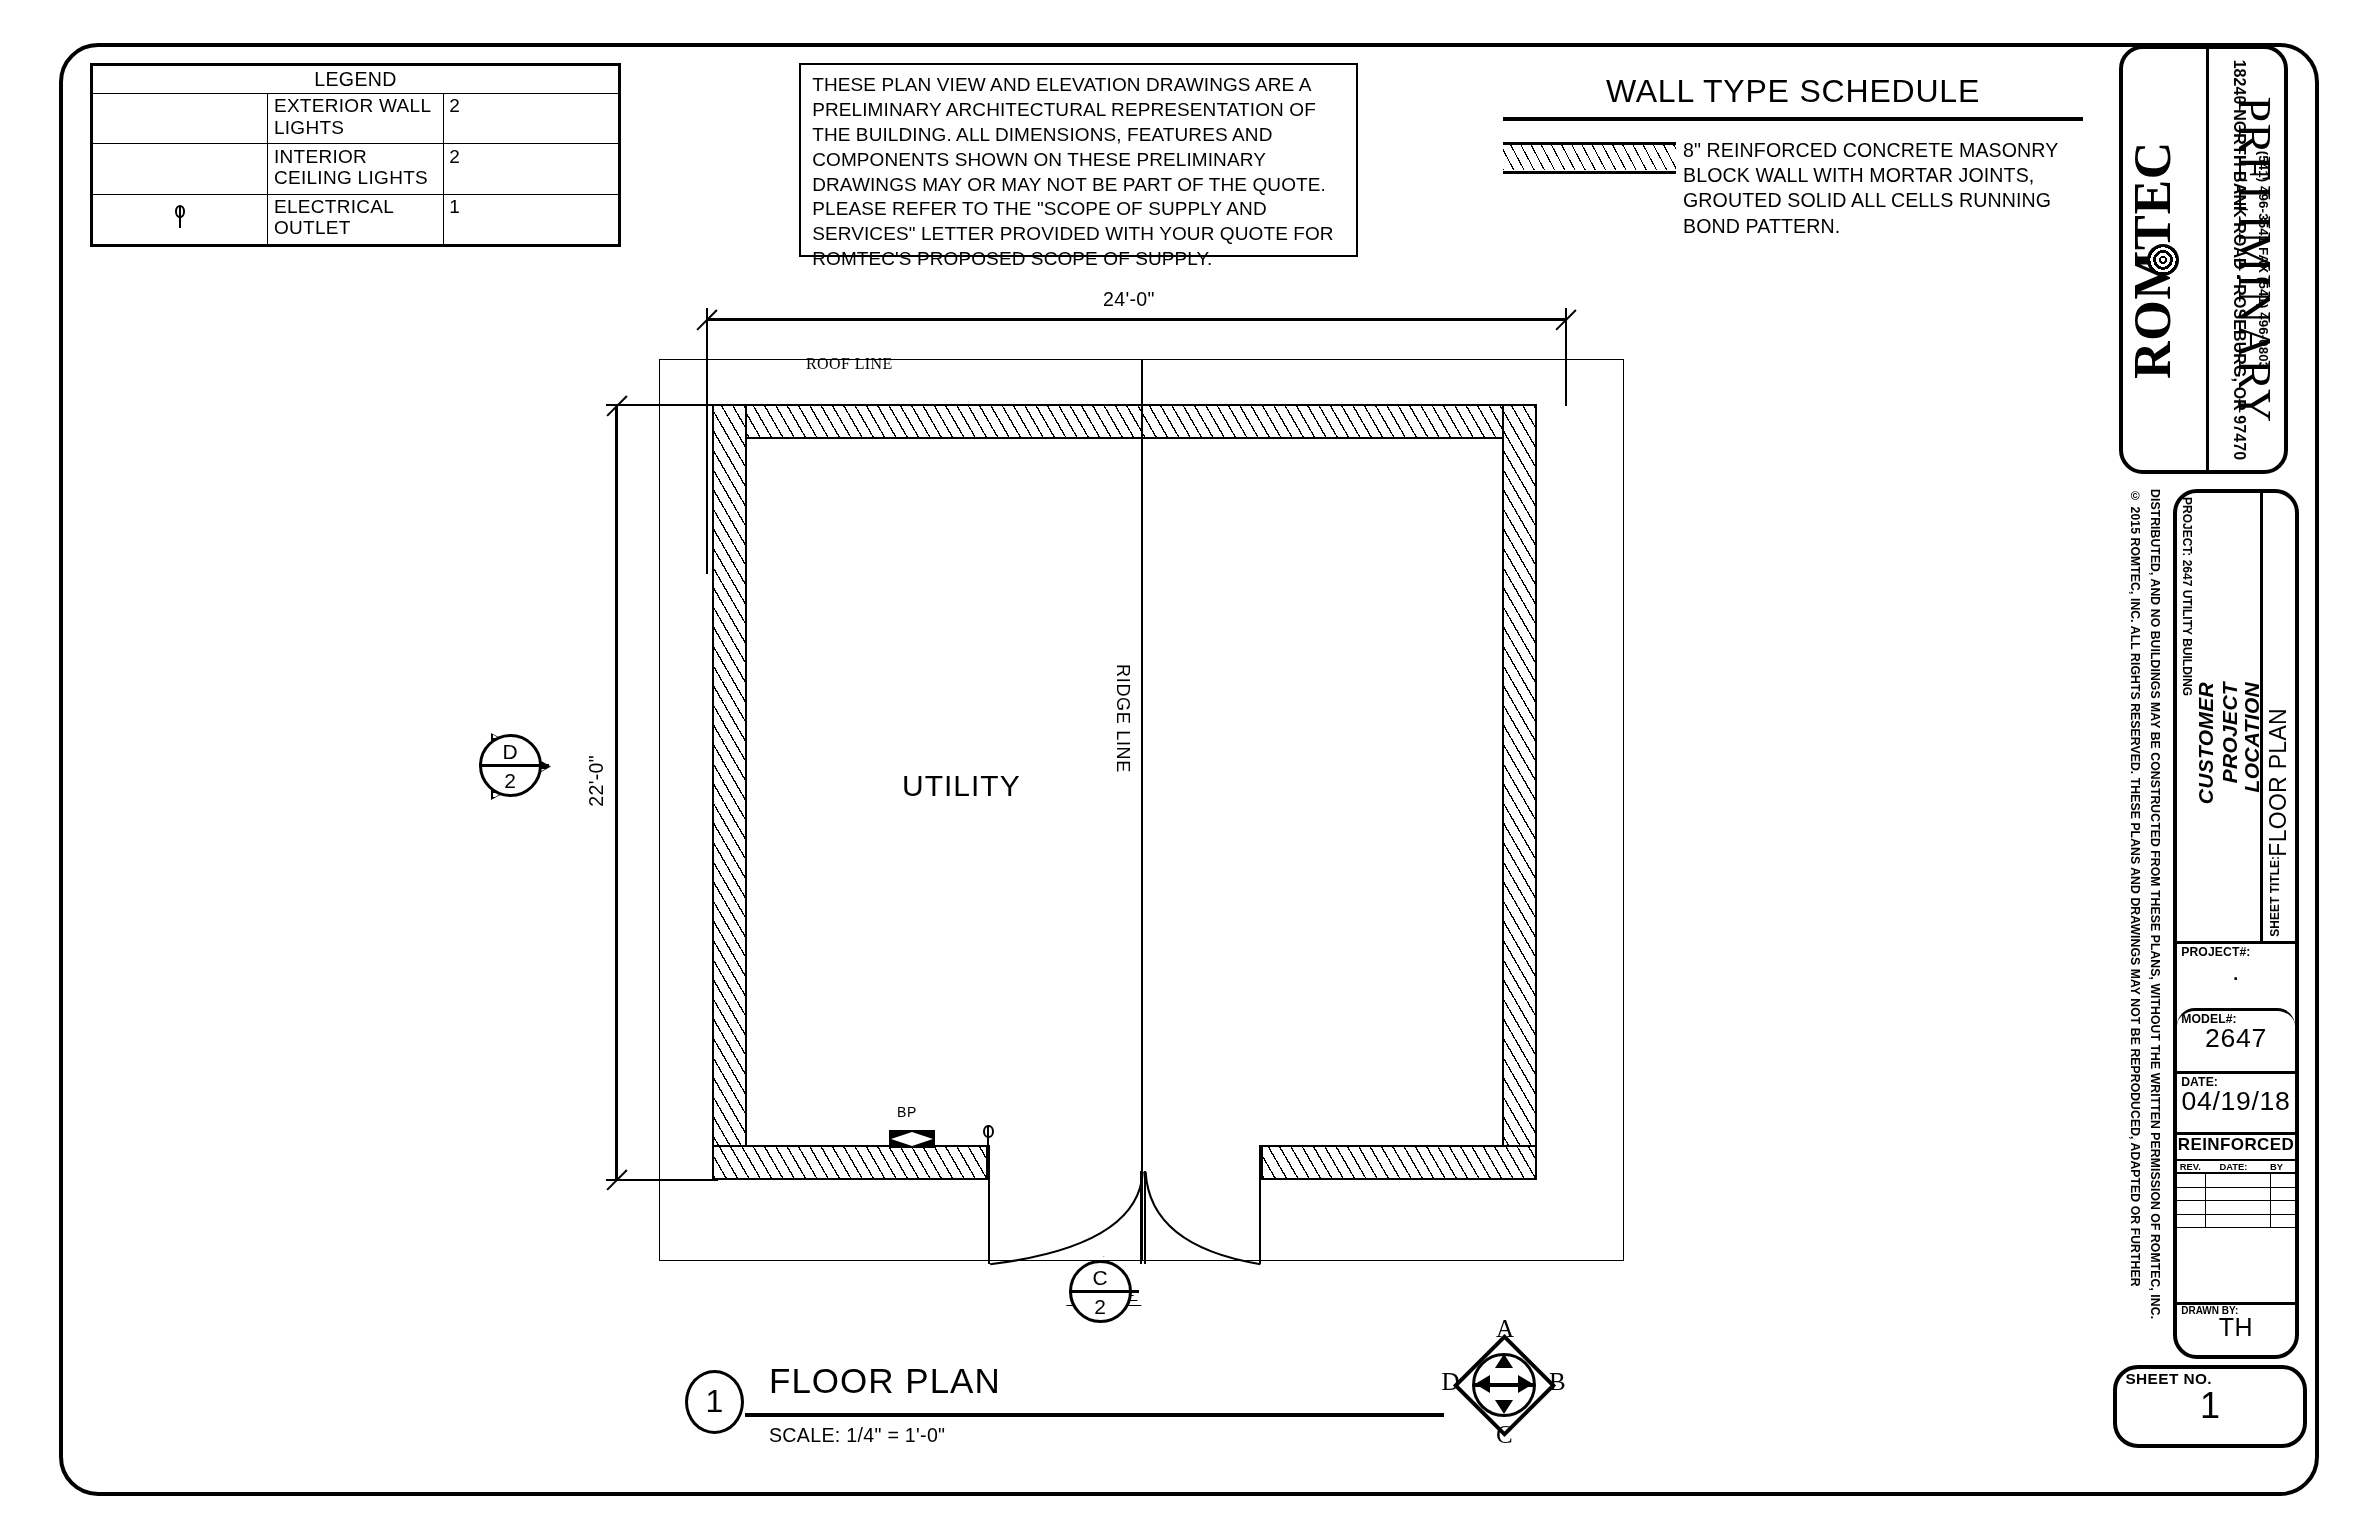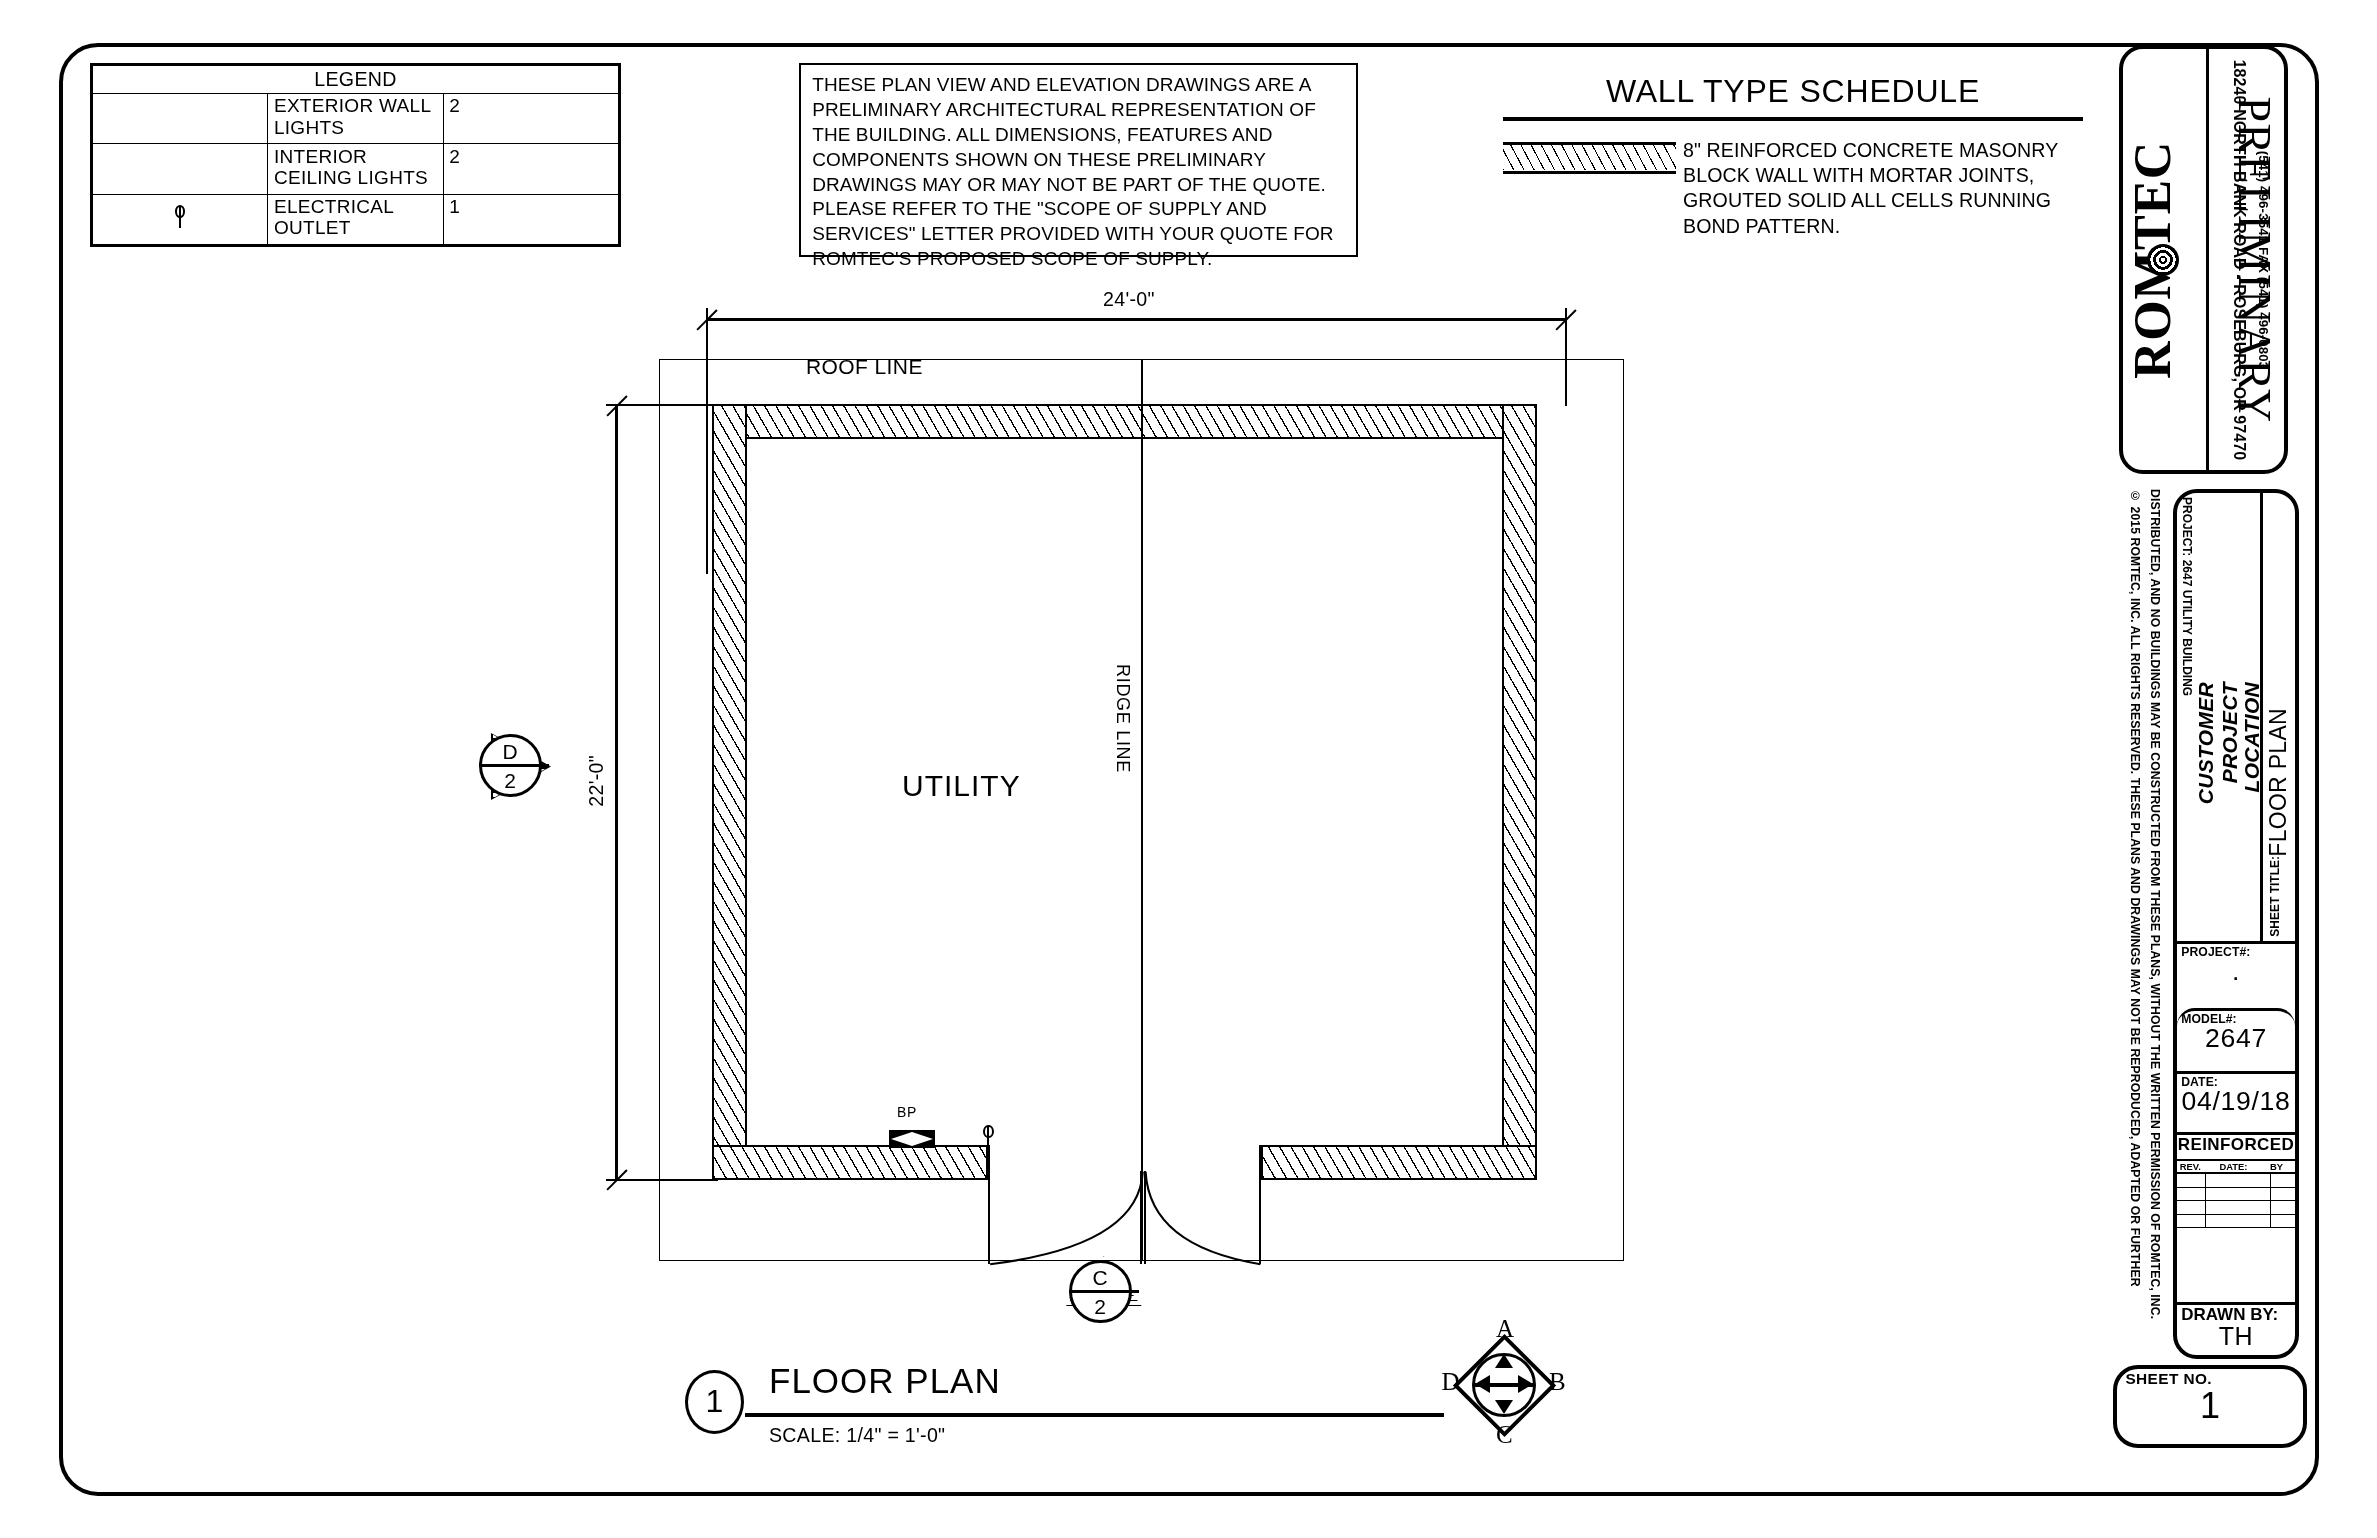--- a/index.html
+++ b/index.html
@@ -92,36 +92,36 @@
   #revgrid .hdr{display:flex;font-size:9.4px;font-weight:700;border-bottom:2.1px solid #000;}
   #revgrid .hdr span:nth-child(1){width:28px;padding-left:2.8px;}
   #revgrid .hdr span:nth-child(2){flex:1;text-align:center;}
   #revgrid .hdr span:nth-child(3){width:24px;text-align:right;padding-right:12px;}
   #revgrid .rw{display:flex;height:12.6px;border-bottom:1.4px solid #000;}
   #revgrid .rw i{display:block;border-right:1.4px solid #000;}
   #revgrid .rw i:nth-child(1){width:28px;}
   #revgrid .rw i:nth-child(2){flex:1;}
   #revgrid .rw i:nth-child(3){width:24px;border-right:none;}
   #drawnby{position:absolute;left:0;bottom:0;width:100%;border-top:3.5px solid #000;height:50px;}
-  #drawnby .lbl{font-size:17px;font-weight:700;padding-left:4.2px;}
+  #drawnby .lbl{font-size:10px;font-weight:700;padding-left:4.2px;}
   #drawnby .val{font-size:25px;text-align:center;margin-top:-2.8px;letter-spacing:0.7px;}
   #sheetno{position:absolute;left:2113px;top:1365px;width:194px;height:83px;
     border:4.2px solid #000;border-radius:25px;box-sizing:border-box;background:#fff;}
   #sheetno .lbl{font-size:15.4px;font-weight:700;padding:0.7px 0 0 8.4px;letter-spacing:0.4px;}
   #sheetno .val{font-size:36px;text-align:center;margin-top:-2.8px;}
 
   .dimline{position:absolute;background:#000;}
   .dimtext{position:absolute;font-size:19.6px;letter-spacing:0.3px;white-space:nowrap;}
   .tick{position:absolute;width:2.1px;height:28px;background:#000;
     transform:rotate(45deg);transform-origin:center;}
 
   
   #roofline{position:absolute;left:659px;top:359px;width:965px;height:902px;
     border:1.4px solid #000;box-sizing:border-box;}
-  #roofline-lbl{position:absolute;left:806px;top:355px;font-size:21px;letter-spacing:0.4px;}
+  #roofline-lbl{position:absolute;left:806px;top:355px;font-size:16px;letter-spacing:0.4px;font-family:Liberation Serif, serif;}
 
   
   #bldg{position:absolute;left:712px;top:404px;width:825px;height:776px;}
   .wall{position:absolute;background:repeating-linear-gradient(60deg,#000 0 1.3px,#fff 1.3px 9.8px);
     border:2.8px solid #000;box-sizing:border-box;}
   #wall-top{left:0;top:0;width:825px;height:35px;}
   #wall-left{left:0;top:0;width:35px;height:776px;}
   #wall-right{left:790px;top:0;width:35px;height:776px;}
   #wall-bot-l{left:0;top:741px;width:276px;height:35px;}
   #wall-bot-r{left:549px;top:741px;width:276px;height:35px;}

